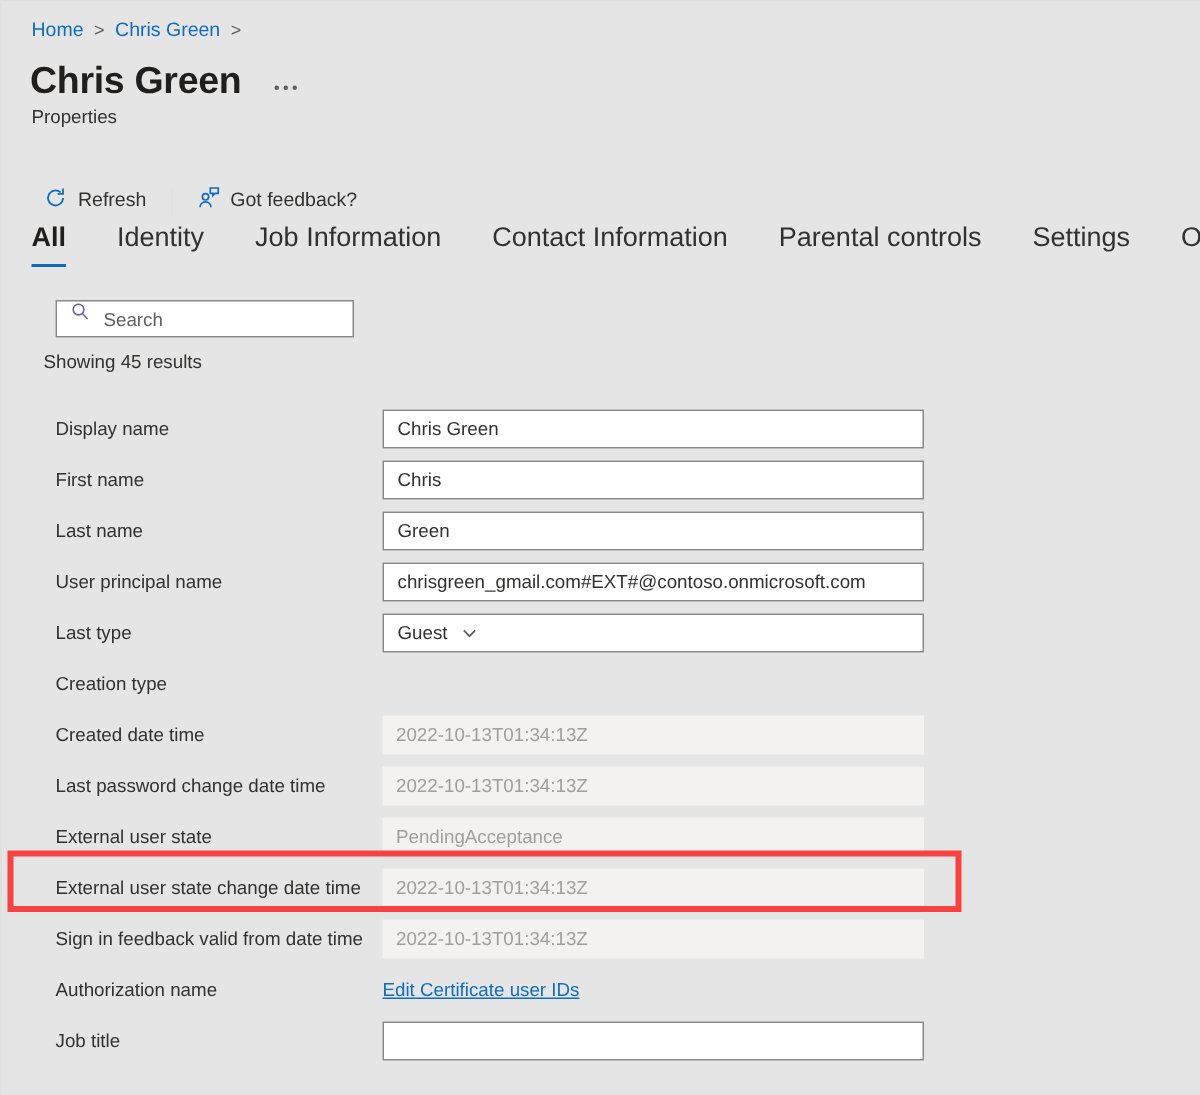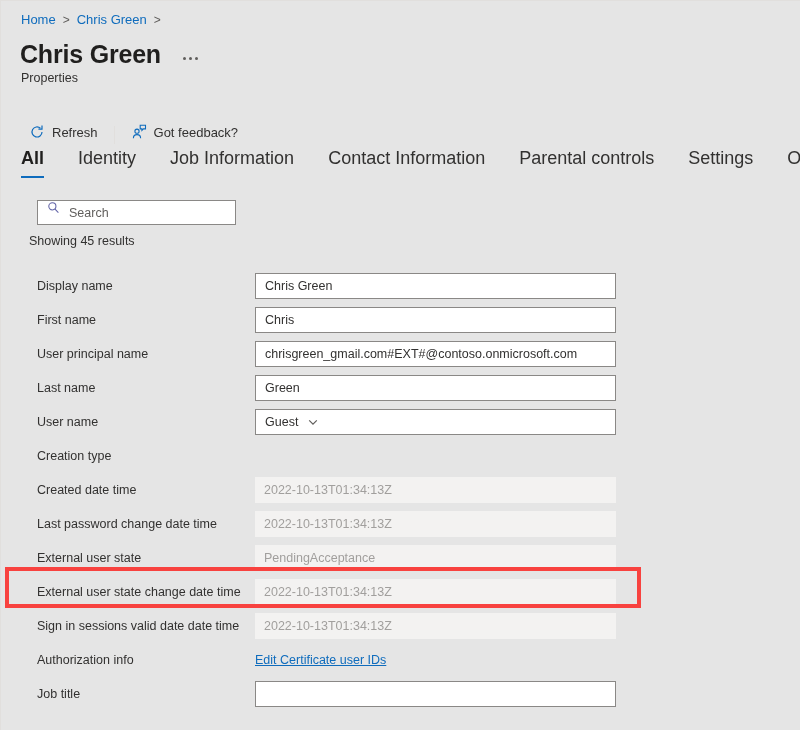--- a/index.html
+++ b/index.html
@@ -329,36 +329,36 @@
     </div>
 
     <div class="frow">
       <span class="flabel">First name</span>
       <div class="fctl input">
         <span class="fval">Chris</span>
       </div>
     </div>
 
     <div class="frow">
+      <span class="flabel">Last name</span>
+      <div class="fctl input">
+        <span class="fval">Green</span>
+      </div>
+    </div>
+
+    <div class="frow">
       <span class="flabel">User principal name</span>
       <div class="fctl input">
         <span class="fval">chrisgreen_gmail.com#EXT#@contoso.onmicrosoft.com</span>
       </div>
     </div>
 
-    <div class="frow">
-      <span class="flabel">Last name</span>
-      <div class="fctl input">
-        <span class="fval">Green</span>
-      </div>
-    </div>
-
-
-    <div class="frow">
-      <span class="flabel">User name</span>
+
+    <div class="frow">
+      <span class="flabel">Last type</span>
       <div class="fctl dropdown">
         <span class="fval">Guest</span>
         <svg class="chev" viewBox="0 0 12 12" fill="none" stroke="currentColor" stroke-width="1.2">
           <path d="M2.2 4.3 6 8.1l3.8-3.8"></path>
         </svg>
       </div>
     </div>
 
     <div class="frow">
       <span class="flabel">Creation type</span>
@@ -386,28 +386,28 @@
     </div>
 
     <div class="frow">
       <span class="flabel">External user state change date time</span>
       <div class="fctl readonly">
         <span class="fval">2022-10-13T01:34:13Z</span>
       </div>
     </div>
 
     <div class="frow">
-      <span class="flabel">Sign in sessions valid date date time</span>
+      <span class="flabel">Sign in feedback valid from date time</span>
       <div class="fctl readonly">
         <span class="fval">2022-10-13T01:34:13Z</span>
       </div>
     </div>
 
     <div class="frow">
-      <span class="flabel">Authorization info</span>
+      <span class="flabel">Authorization name</span>
       <div class="fctl plain">
         <span class="flink">Edit Certificate user IDs</span>
       </div>
     </div>
 
     <div class="frow">
       <span class="flabel">Job title</span>
       <div class="fctl input">
         <span class="fval"></span>
       </div>

